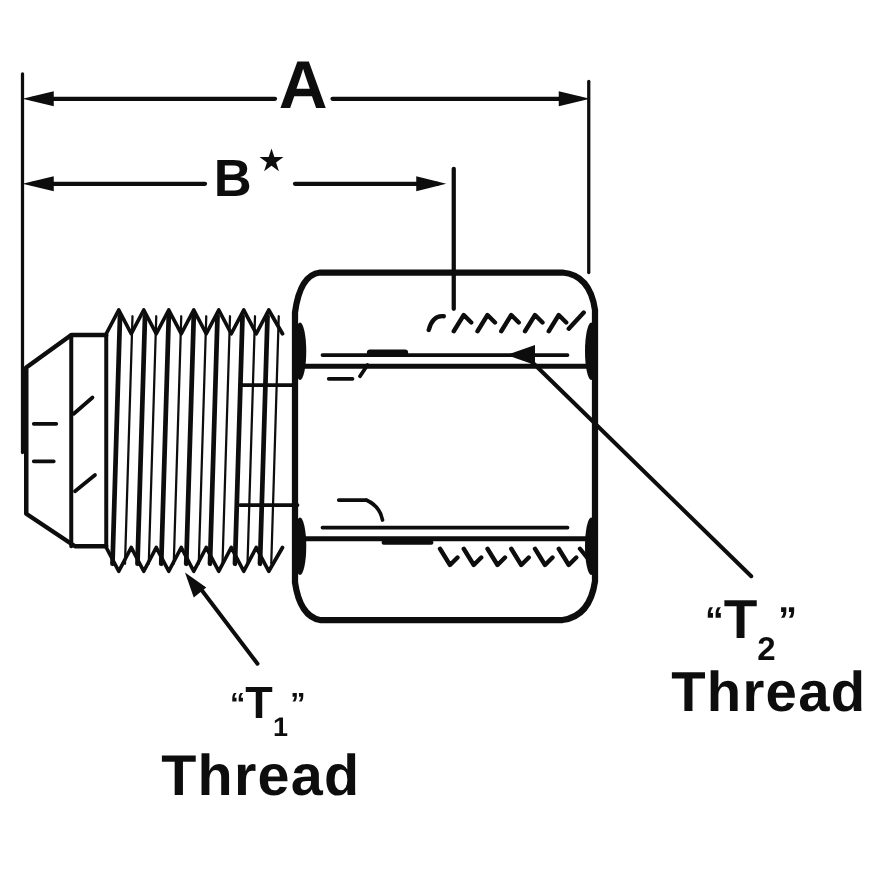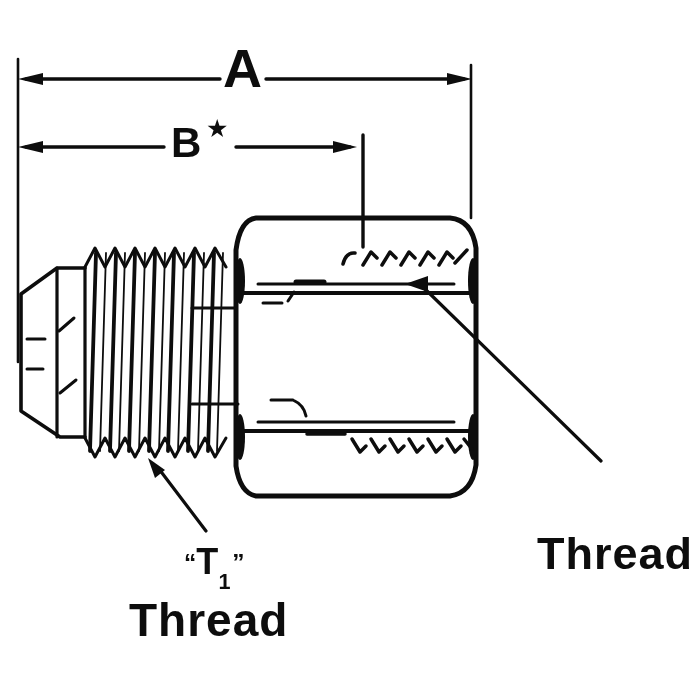--- a/index.html
+++ b/index.html
@@ -95,15 +95,18 @@
 
   <div class="lbl" style="left:223px;top:41px;font-size:54px">A</div>
   <div class="lbl" style="left:171px;top:122px;font-size:42px">B</div>
   <div class="star" style="left:206px;top:116px;font-size:25px">★</div>
 
   <div class="lbl" style="left:184px;top:544px;font-size:36px">
     <span class="q">“</span><span>T</span><sub>1</sub><span class="q">”</span>
   </div>
   <div class="lbl" style="left:129px;top:597px;font-size:46px">Thread</div>
 
+  <div class="lbl" style="left:564px;top:474px;font-size:44px">
+    <span class="q">“</span><span>T</span><sub>2</sub><span class="q">”</span>
+  </div>
   <div class="lbl" style="left:537px;top:531px;font-size:45px">Thread</div>
 
 </div>
 
 </body></html>

